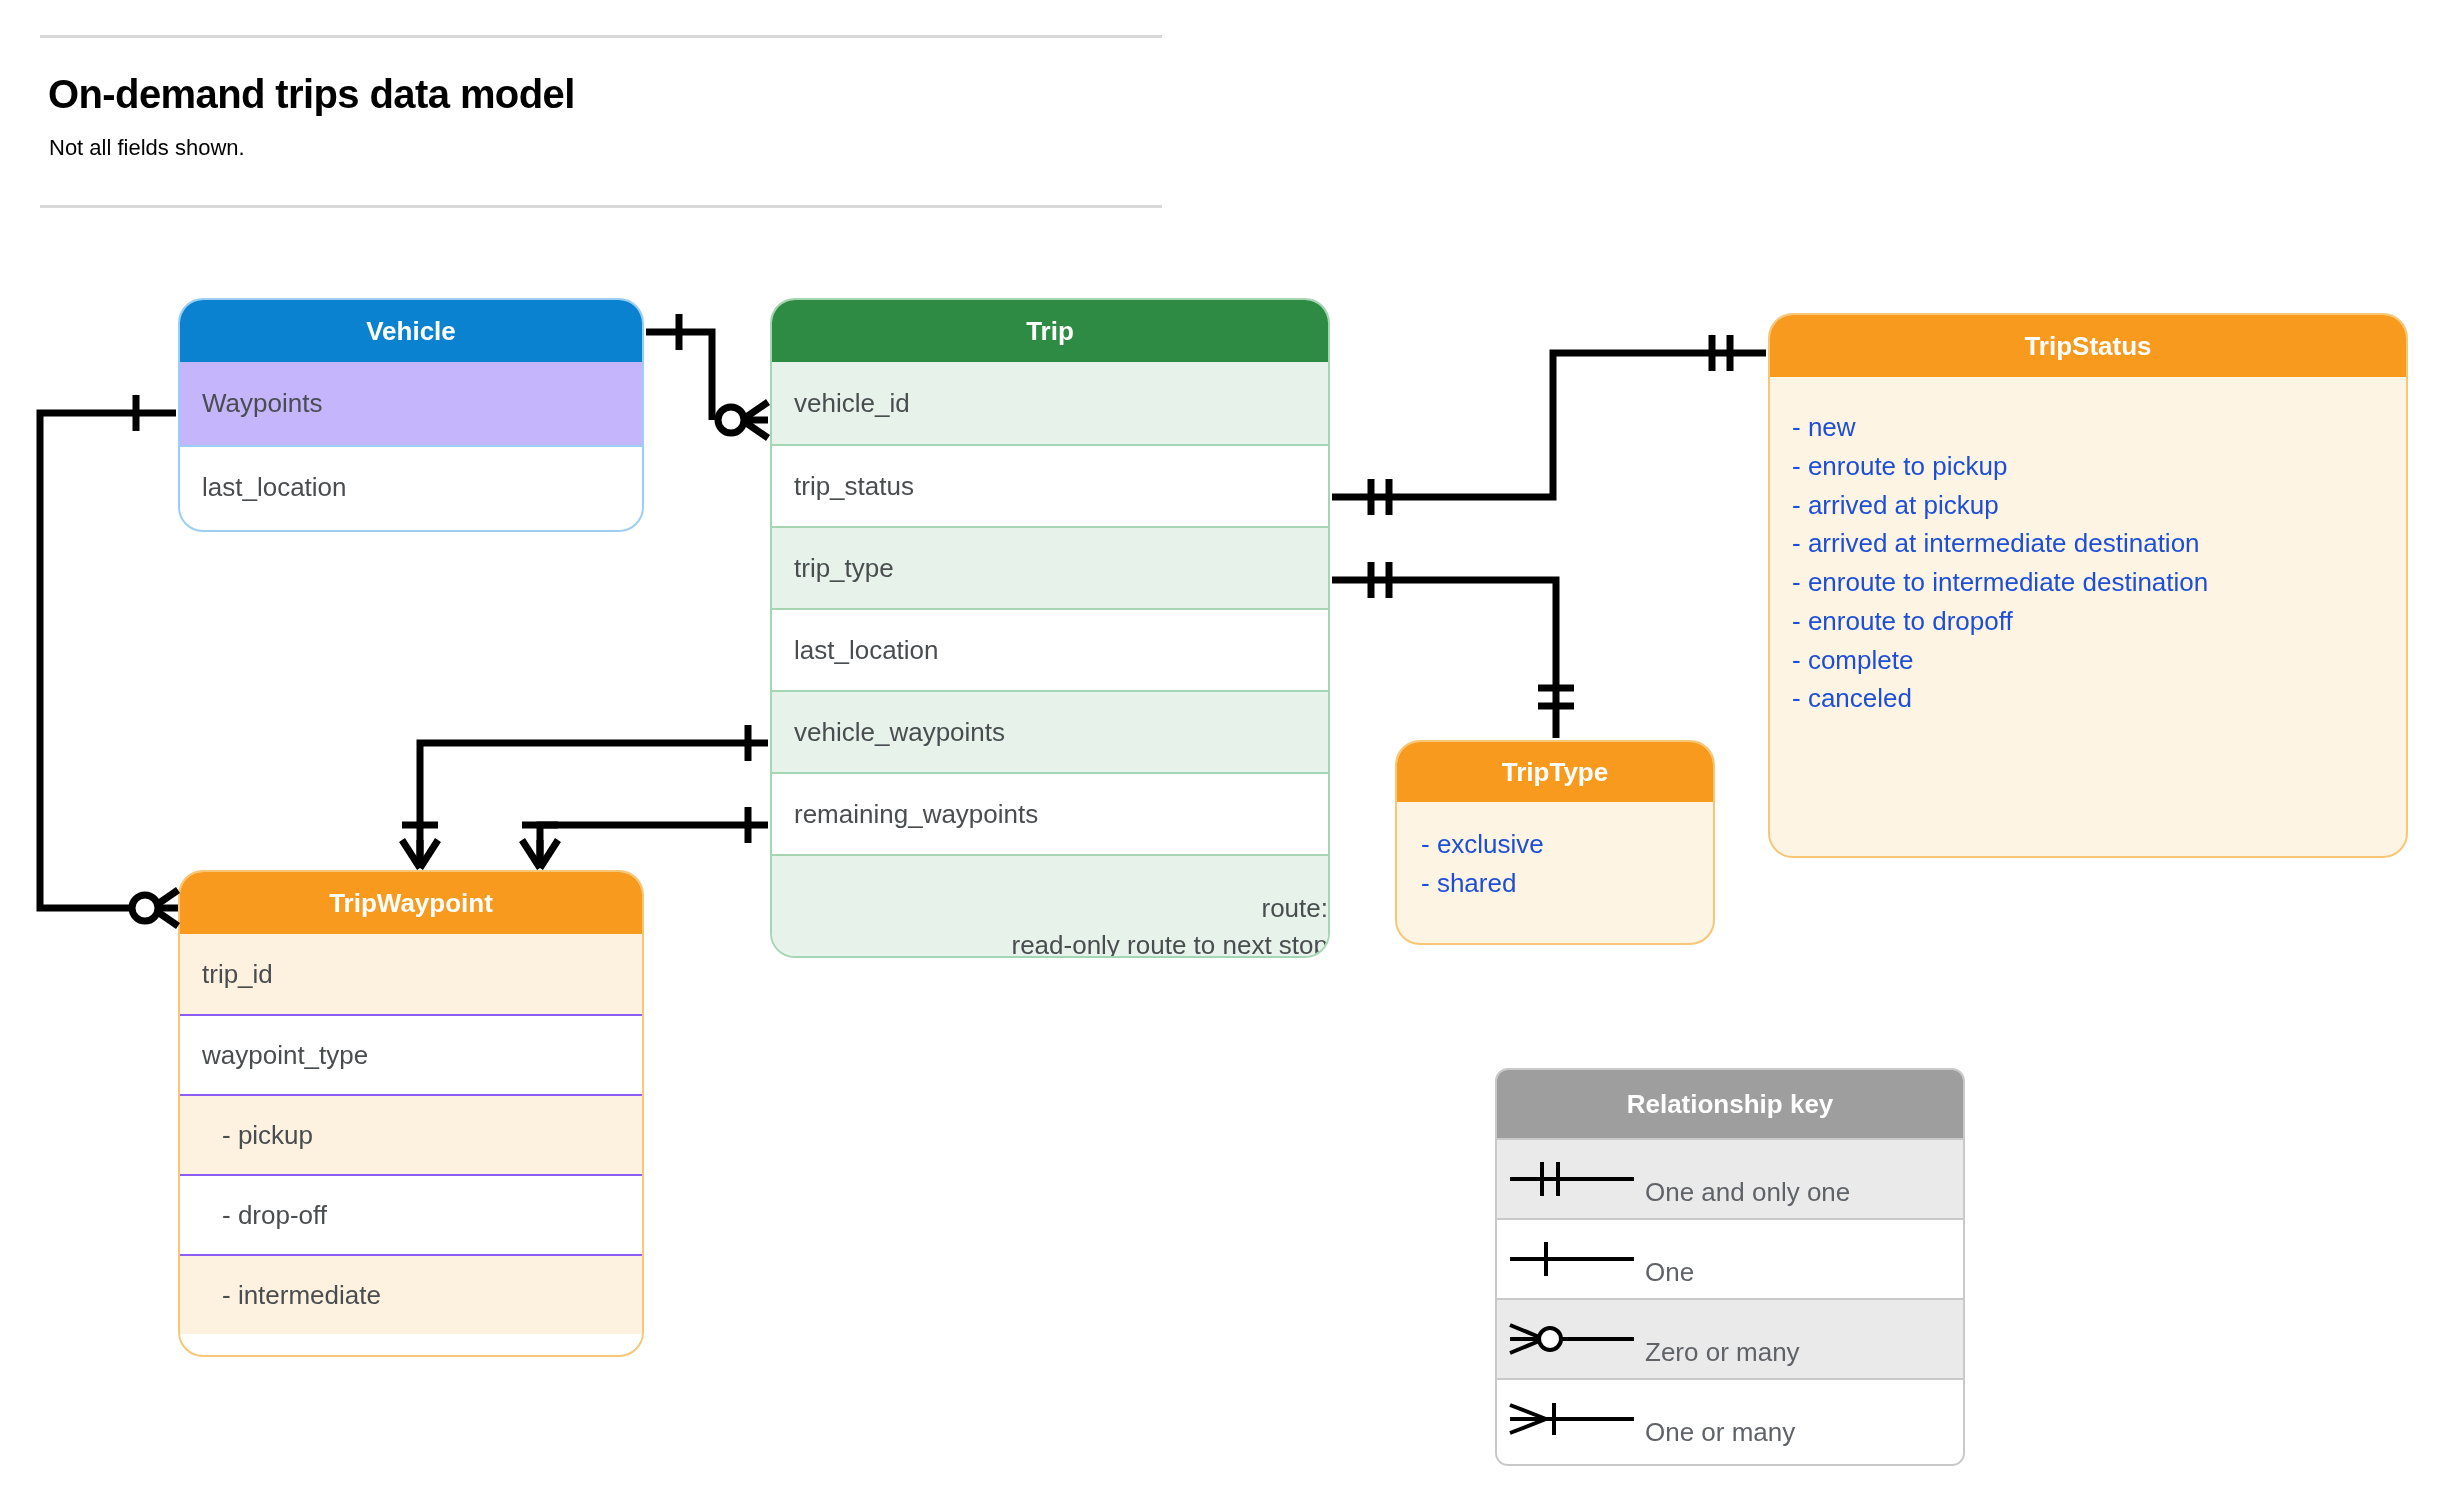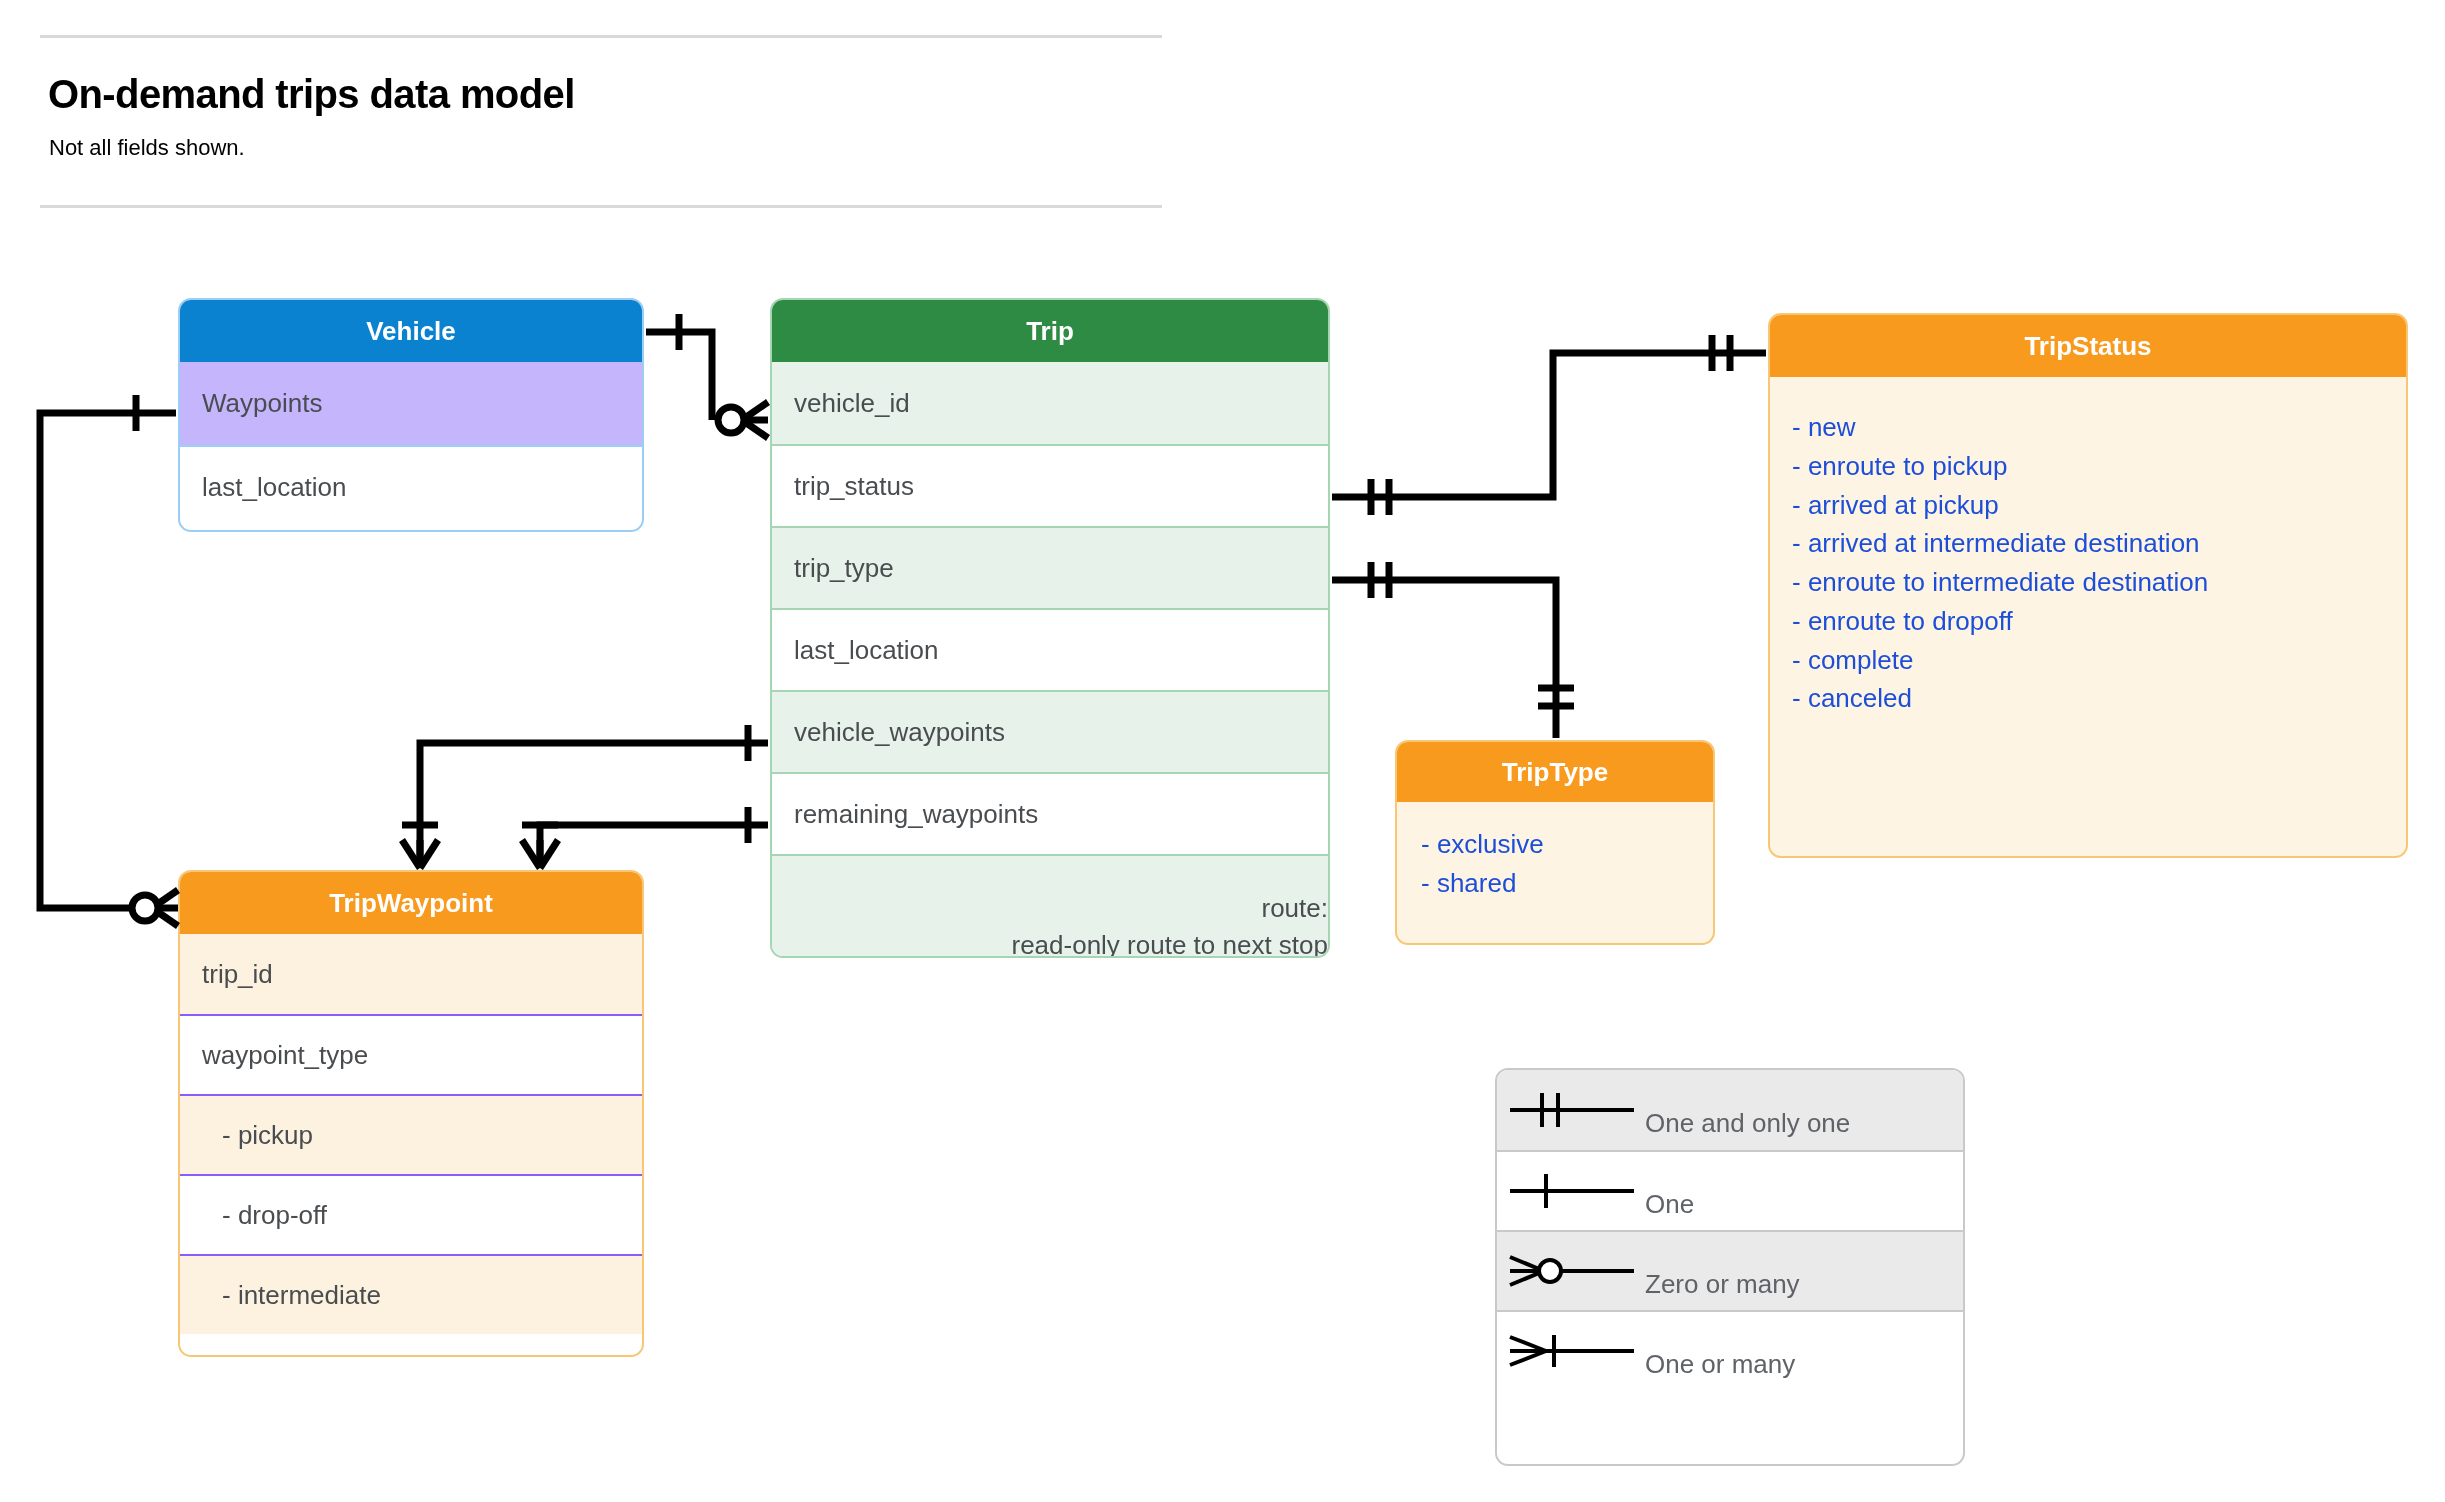--- a/index.html
+++ b/index.html
@@ -48,21 +48,21 @@
     font-size: 22px;
     font-weight: normal;
     color: #000000;
     white-space: nowrap;
   }
 
   
   .entity {
     position: absolute;
     box-sizing: border-box;
-    border-radius: 13px;
+    border-radius: 25px;
     overflow: hidden;
   }
   .entity-header {
     box-sizing: border-box;
     width: 100%;
     color: #ffffff;
     font-size: 26px;
     font-weight: bold;
     text-align: center;
     display: flex;
@@ -264,20 +264,21 @@
     <div class="entity-body">
       <div class="field alt">trip_id</div>
       <div class="field">waypoint_type</div>
       <div class="field alt indent">-  pickup</div>
       <div class="field indent">-  drop-off</div>
       <div class="field alt indent">-  intermediate</div>
     </div>
   </div>
 
   <div id="relationship-key">
+    <div class="key-header">Relationship key</div>
 
     <div class="key-row alt">
       <div class="key-symbol">
         <svg width="130" height="46" viewBox="0 0 130 46">
           <line x1="4" y1="23" x2="128" y2="23" stroke="#000" stroke-width="4"></line>
           <line x1="36" y1="6" x2="36" y2="40" stroke="#000" stroke-width="4"></line>
           <line x1="52" y1="6" x2="52" y2="40" stroke="#000" stroke-width="4"></line>
         </svg>
       </div>
       <div class="key-label">One and only one</div>

